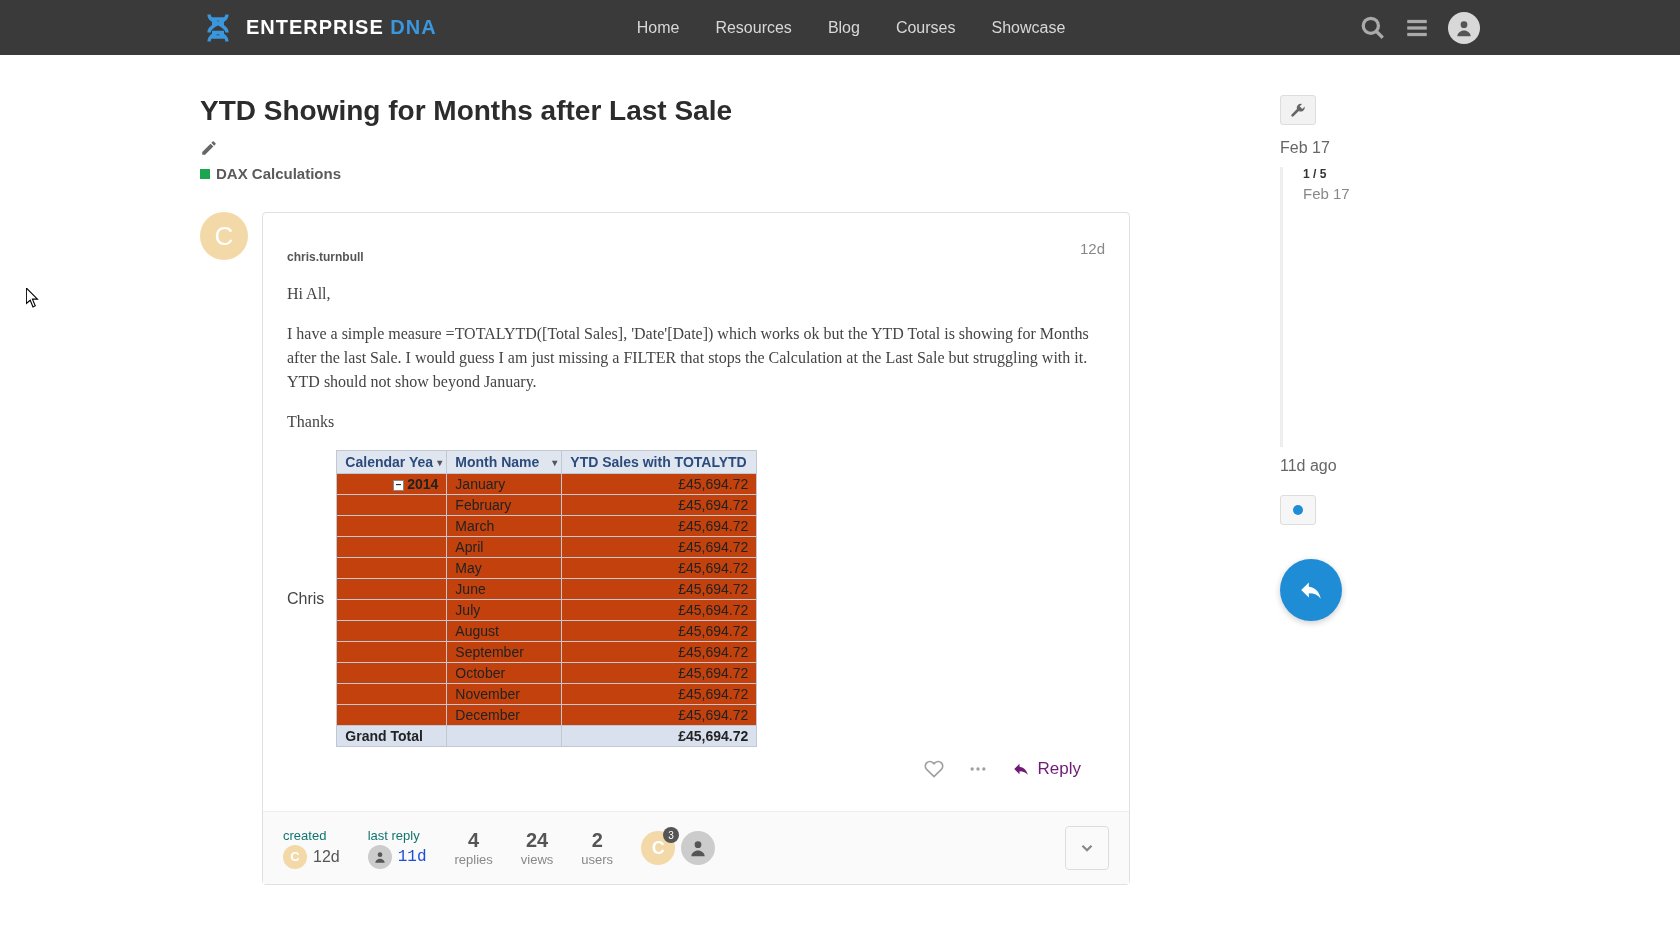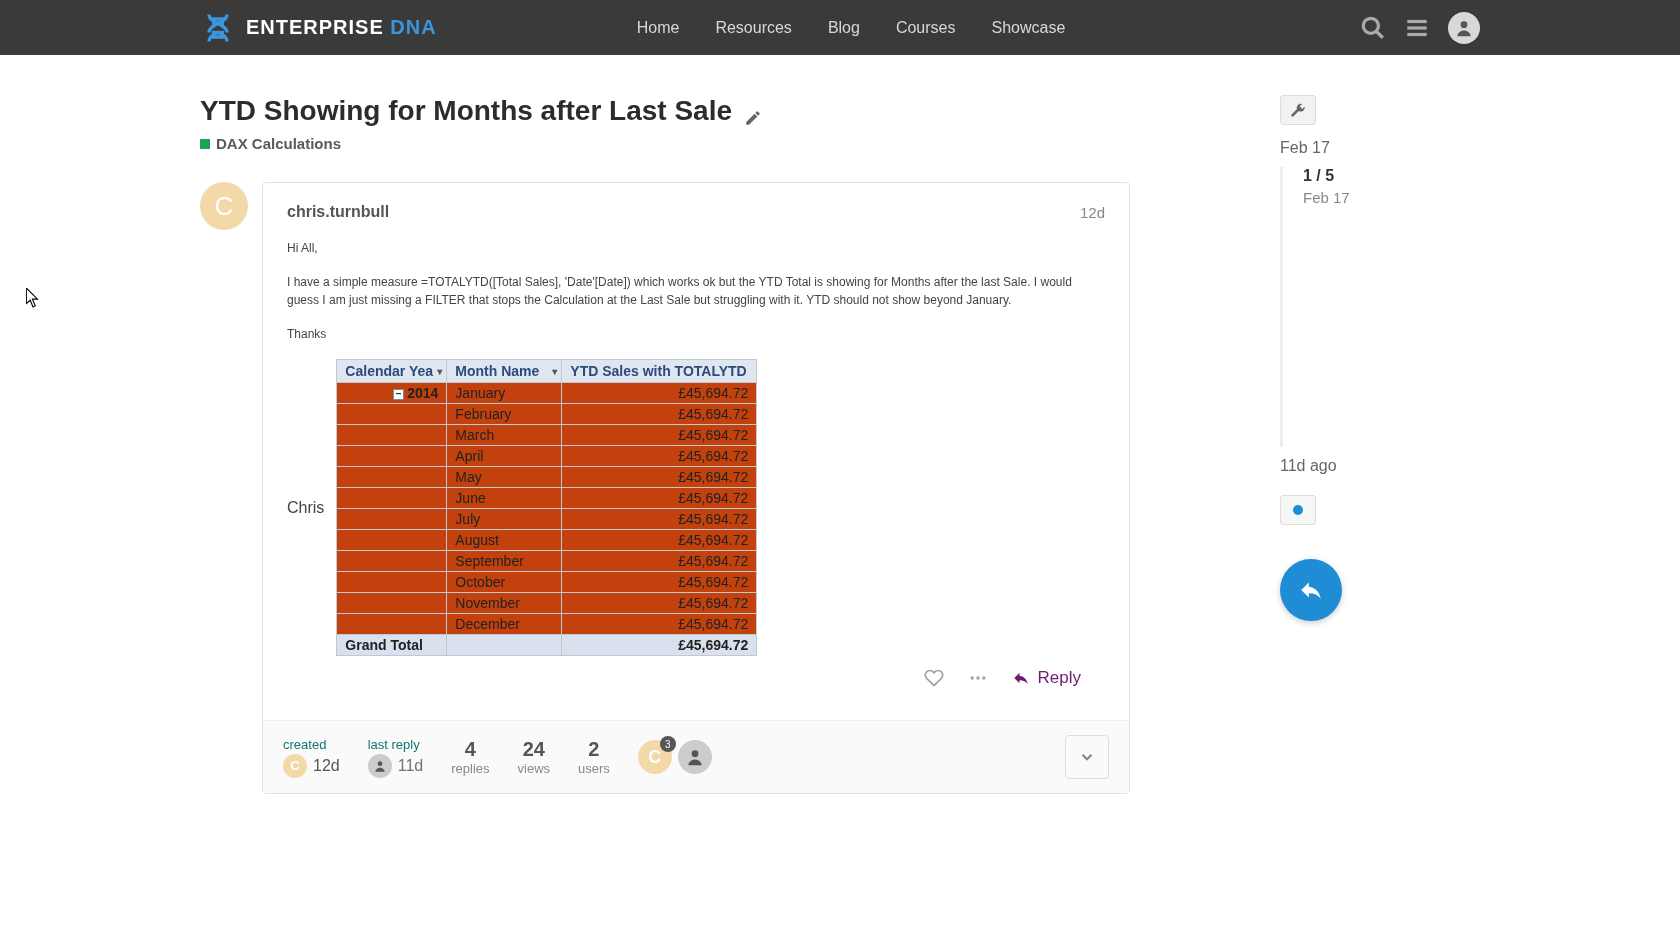--- a/index.html
+++ b/index.html
@@ -13,36 +13,36 @@
 .logo-text .dna { color: #3a96dd; }
 .nav { display: flex; gap: 36px; margin-left: 200px; }
 .nav a { color: #d8d8d8; text-decoration: none; font-size: 16px; font-weight: 500; }
 .header-right { margin-left: auto; display: flex; align-items: center; gap: 18px; }
 .search-icon, .menu-icon { width: 26px; height: 26px; color: #aaa; cursor: pointer; }
 .avatar-small { width: 32px; height: 32px; border-radius: 50%; background: #d8d8d8; display: flex; align-items: center; justify-content: center; }
 
 
 .main { padding: 40px 200px 40px 200px; display: flex; gap: 50px; }
 .content-column { flex: 0 0 930px; }
-.title-row { display: flex; align-items: flex-end; gap: 12px; }
+.title-row { display: flex; align-items: flex-start; gap: 12px; flex-direction: column; }
 .topic-title { font-size: 28px; font-weight: 700; color: #2c2c2c; }
 .edit-icon { width: 18px; height: 18px; color: #666; cursor: pointer; }
 .category { display: flex; align-items: center; gap: 6px; margin-top: 8px; }
 .category-square { width: 10px; height: 10px; background: #1ca551; }
 .category-name { color: #5a5a5a; font-size: 15px; font-weight: 600; }
 
 
 .post-wrap { display: flex; gap: 14px; margin-top: 30px; }
 .post-avatar { width: 48px; height: 48px; border-radius: 50%; background: #f3d9a8; color: #fff; font-size: 26px; font-weight: 500; display: flex; align-items: center; justify-content: center; flex-shrink: 0; }
 .post-card { flex: 1; border: 1px solid #e0e0e0; border-radius: 4px; }
 .post-padding { padding: 20px 24px; }
 .post-header { display: flex; justify-content: space-between; align-items: center; margin-bottom: 18px; }
-.post-author { font-weight: 600; color: #555; font-size: 16px; }
+.post-author { font-weight: 600; color: #555; font-size: 12px; margin-top: 17px; }
 .post-date { color: #888; font-size: 15px; }
-.post-body p { color: #444; font-size: 12px; line-height: 1.5; margin-bottom: 16px; }
+.post-body p { color: #444; font-size: 16px; line-height: 1.5; margin-bottom: 16px; font-family: Liberation Serif, serif; }
 .signature-row { display: flex; align-items: center; gap: 12px; }
 .signature { color: #444; font-size: 16px; }
 
 
 .data-table { border-collapse: collapse; font-size: 14px; background: #c2410c; }
 .data-table th { background: #dfe6f0; border: 1px solid #c2c8d2; padding: 3px 8px; text-align: left; color: #2c4b7c; font-weight: 600; position: relative; }
 .data-table th .filter { position: absolute; right: 4px; top: 50%; transform: translateY(-50%); font-size: 10px; color: #555; }
 .data-table td { border: 1px solid #c2c8d2; padding: 2px 8px; color: #222; }
 .data-table .year-cell { text-align: right; font-weight: 700; }
 .data-table .ytd-cell { text-align: right; }
@@ -57,32 +57,32 @@
 
 .topic-summary { display: flex; align-items: center; padding: 14px 20px; border-top: 1px solid #eee; background: #fafafa; gap: 28px; }
 .summary-block { display: flex; flex-direction: column; align-items: flex-start; }
 .summary-label { color: #0f766e; font-size: 13px; }
 .summary-value-row { display: flex; align-items: center; gap: 6px; margin-top: 2px; }
 .summary-big { font-size: 20px; font-weight: 600; color: #555; text-align: center; }
 .summary-sub { font-size: 13px; color: #888; text-align: center; }
 .mini-avatar { width: 24px; height: 24px; border-radius: 50%; background: #f3d9a8; display:inline-flex; align-items:center; justify-content:center; color:#fff; font-size:13px; font-weight:600;}
 .mini-avatar.grey { background:#ccc; }
 .summary-date { color: #555; font-size: 16px; font-weight:500;}
-.summary-date.blue { color: #737373; }
+.summary-date.blue { color: #1d4ed8; font-family: Liberation Mono, monospace; }
 .participants { display:flex; gap:6px; align-items:center;}
 .participant { position:relative; }
 .participant .badge { position:absolute; top:-4px; right:-4px; background:#555; color:#fff; border-radius:50%; width:16px; height:16px; font-size:10px; display:flex; align-items:center; justify-content:center;}
 .expand-btn { margin-left:auto; width: 44px; height: 44px; border:1px solid #ddd; border-radius:4px; display:flex; align-items:center; justify-content:center; cursor:pointer; color:#888;}
 
 
 .timeline { flex: 0 0 200px; padding-top: 0px; margin-left: 100px; }
 .wrench-box { width:36px; height:30px; border:1px solid #ddd; background:#f2f2f2; border-radius:3px; display:flex; align-items:center; justify-content:center; color:#666; cursor:pointer; margin-bottom:14px;}
 .tl-date { color:#666; font-size:16px; margin-bottom:10px; }
 .tl-scroller { border-left: 3px solid #eee; padding-left: 20px; height: 280px; position:relative;}
-.tl-current { font-weight:700; color:#333; font-size:16px;}
+.tl-current { font-weight:700; color:#333; font-size:12px;}
 .tl-sub { color:#888; font-size:15px; margin-top:4px;}
 .tl-bottom { color:#666; font-size:16px; margin-top:10px;}
 .notify-dot { width:36px; height:30px; border:1px solid #ddd; background:#f6f6f6; border-radius:3px; display:flex; align-items:center; justify-content:center; margin-top:20px; cursor:pointer;}
 .notify-dot .dot{ width:10px; height:10px; border-radius:50%; background:#1f8dd6;}
 .fab { width:62px; height:62px; border-radius:50%; background:#1f8dd6; display:flex; align-items:center; justify-content:center; margin-top:34px; cursor:pointer; box-shadow:0 2px 6px rgba(0,0,0,.2);}
 .fab svg { width:26px; height:26px; color:#fff;}
 
 
 .cursor-arrow { position:absolute; left:26px; top:288px; width:14px; height:20px; }
 </style>

